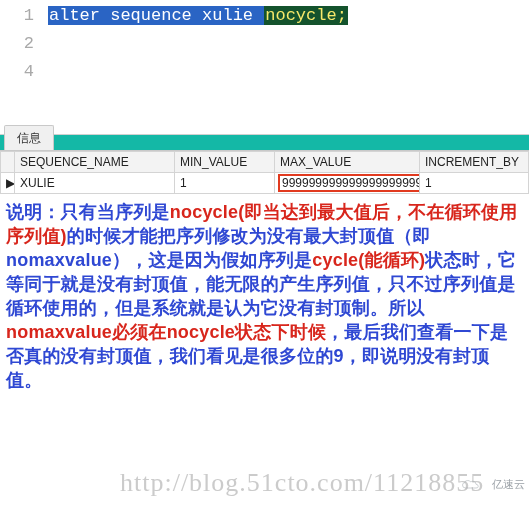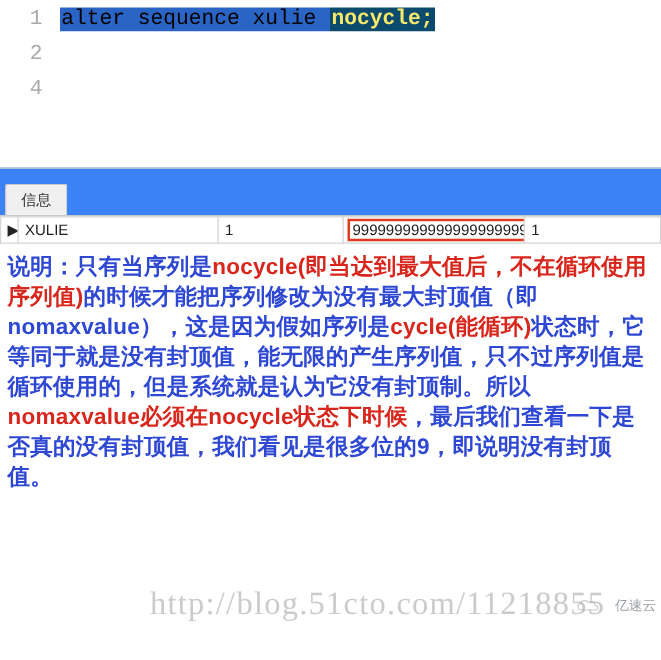--- a/index.html
+++ b/index.html
@@ -23,41 +23,41 @@
     display: inline-block;
     width: 48px;
     text-align: right;
     color: #a9a9a9;
     padding-right: 14px;
     vertical-align: top;
   }
   .code { display: inline-block; vertical-align: top; }
   .sel {
     background: #2a64c4;
-    color: #000000;
+    color: #ffffff;
     padding: 0 1px;
   }
   .kw {
-    background: #0c4a6e;
+    background: #14532d;
     color: #f7e96a;
-    font-weight: 700;
+    font-weight: 400;
     padding: 0 1px;
   }
   .line { white-space: pre; }
 
   
   .tabs {
     margin-top: 48px;
     border-top: 1px solid #d0d0d0;
     display: flex;
     align-items: flex-end;
-    height: 38px;
+    height: 16px;
     padding-left: 4px;
     font-size: 12px;
-    background: #3b82f6;
+    background: #14b8a6;
   }
   .tab {
     padding: 4px 12px 3px 12px;
     border: 1px solid #c9c9c9;
     border-bottom: none;
     background: #f0f0f0;
     margin-right: 2px;
     color: #333;
     border-radius: 2px 2px 0 0;
   }
@@ -151,20 +151,27 @@
 <div class="grid">
   <table>
     <colgroup>
       <col style="width:14px">
         <col class="col-seq">
         <col class="col-min">
         <col class="col-max">
         <col class="col-inc">
     </colgroup>
     <tbody>
+        <tr>
+      <th class="rowmark"></th>
+      <th>SEQUENCE_NAME</th>
+      <th>MIN_VALUE</th>
+      <th>MAX_VALUE</th>
+      <th>INCREMENT_BY</th>
+    </tr>
     <tr>
       <td class="rowmark">▶</td>
       <td>XULIE</td>
       <td>1</td>
       <td class="maxcell"><span class="redbox">9999999999999999999999</span></td>
       <td>1</td>
     </tr>
   </tbody>
     </table>
 </div>

